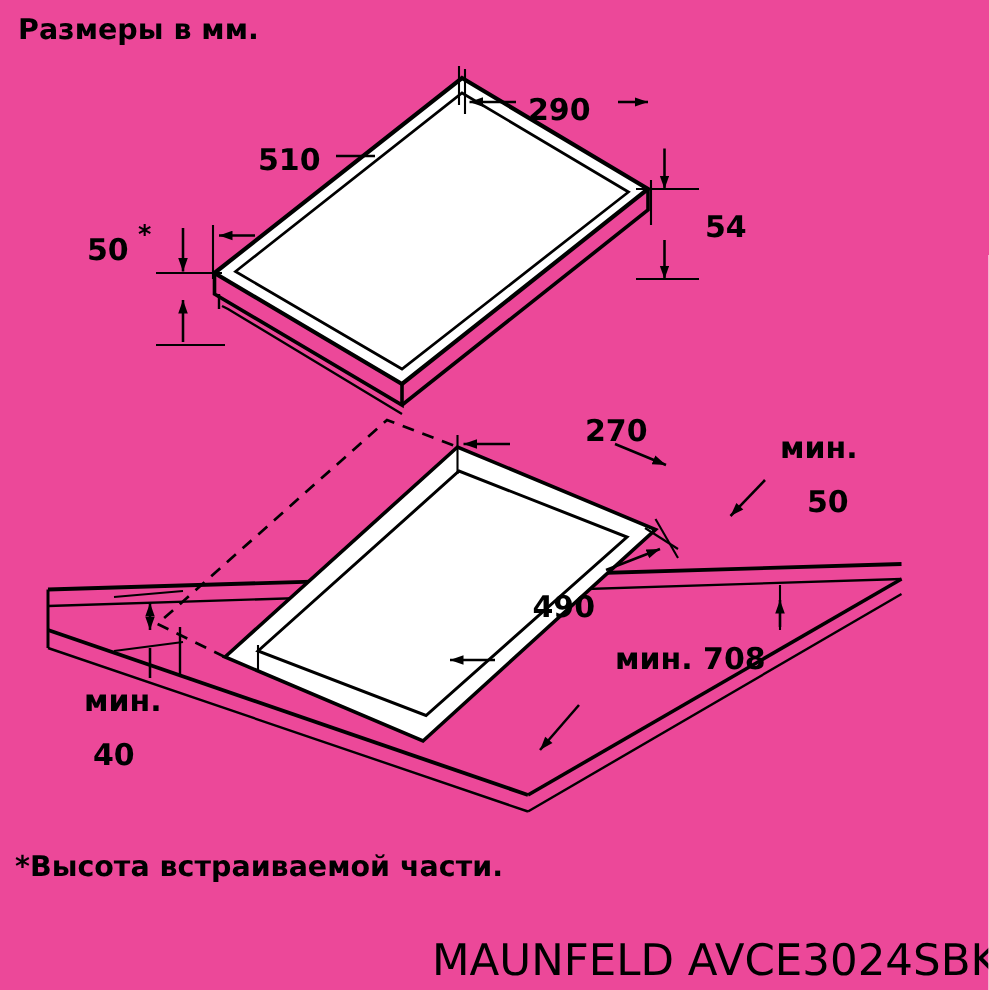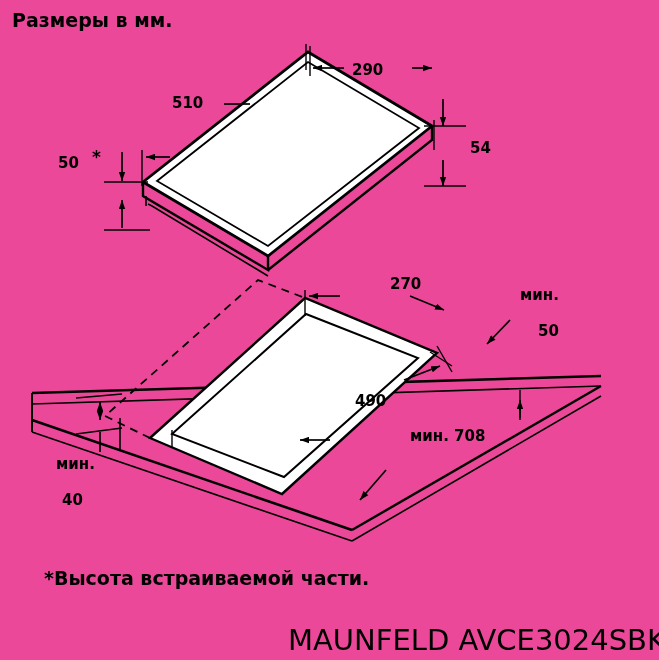--- a/index.html
+++ b/index.html
@@ -29,21 +29,21 @@
     font-family: "DejaVu Sans", "Liberation Sans", sans-serif;
     color: #000000;
     white-space: pre;
     line-height: 1.15;
   }
   .title {
     font-size: 19px;
     font-weight: bold;
   }
   .dim {
-    font-size: 15px;
+    font-size: 20px;
     font-weight: bold;
   }
   .note {
     font-size: 19px;
     font-weight: bold;
   }
   .model {
     font-size: 29px;
     font-weight: normal;
   }
@@ -167,17 +167,17 @@
   <div class="lbl dim" style="left:538px; top:323px;">50</div>
 
   <div class="lbl dim" style="left:355px; top:393px;">490</div>
 
   <div class="lbl dim" style="left:410px; top:428px;">мин. 708</div>
 
   <div class="lbl dim" style="left:56px; top:456px;">мин.</div>
 
   <div class="lbl dim" style="left:62px; top:492px;">40</div>
 
-  <div class="lbl note" style="left:10px; top:568px;margin-left:34px;">*Высота встраиваемой части.</div>
+  <div class="lbl note" style="left:10px; top:568px;">*Высота встраиваемой части.</div>
 
   <div class="lbl model" style="left:288px; top:624px;">MAUNFELD AVCE3024SBK</div>
 
 </div>
 
 </body></html>

